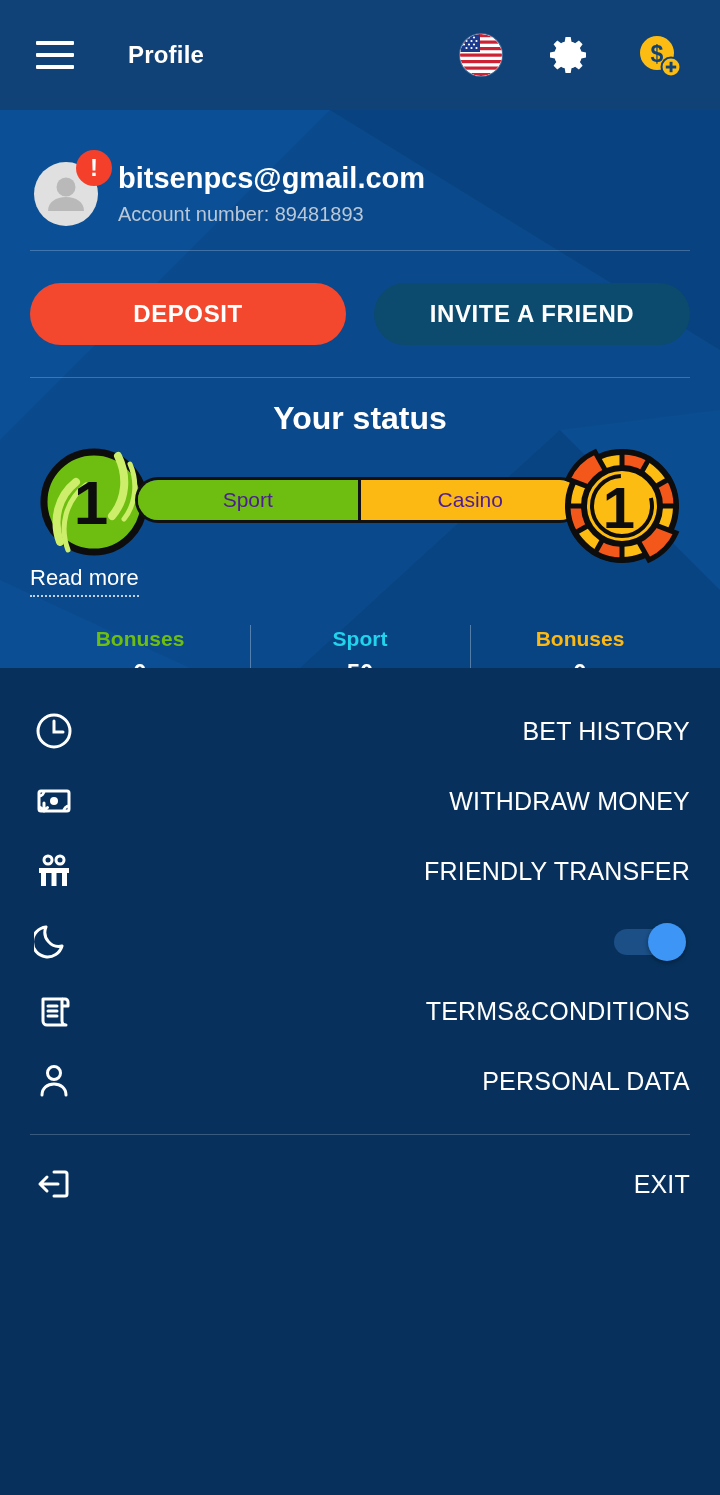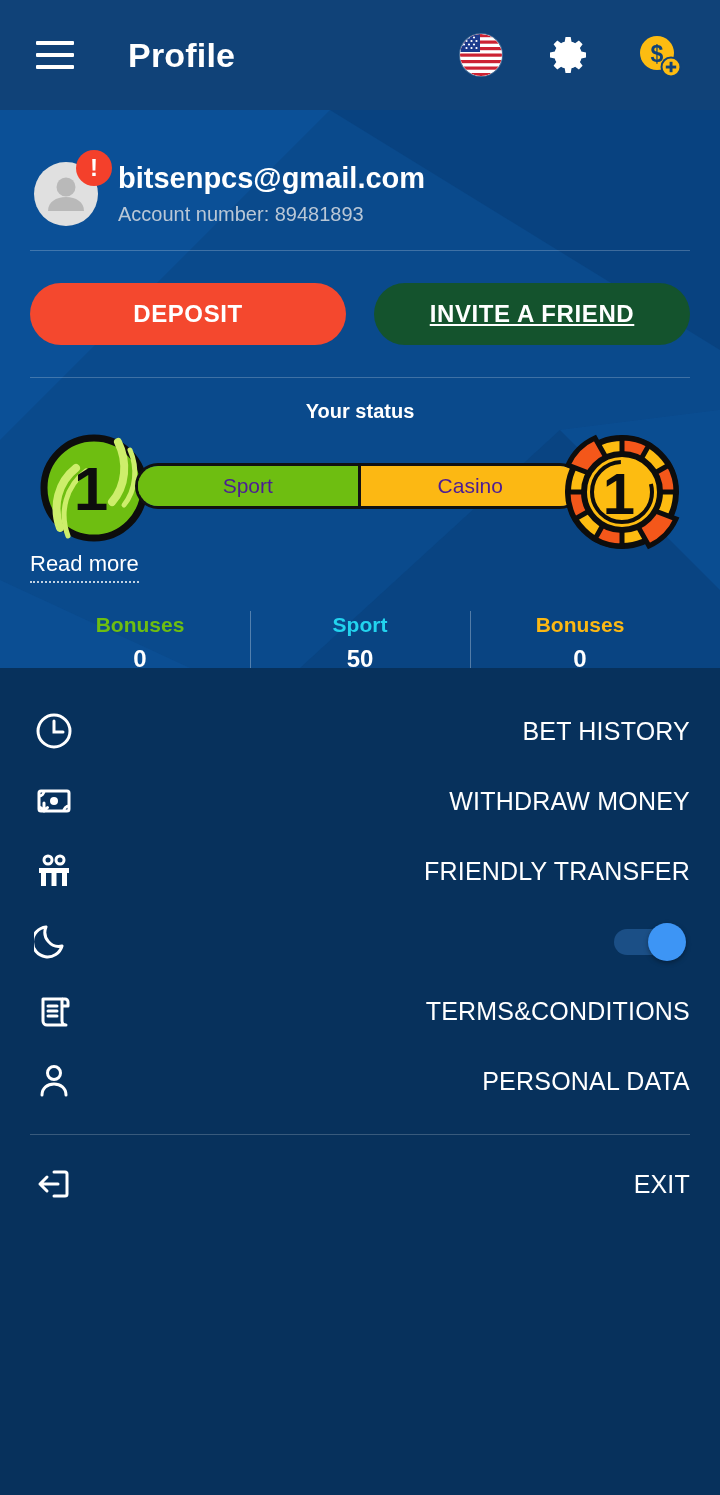--- a/index.html
+++ b/index.html
@@ -39,21 +39,21 @@
   }
   .hamburger span {
     display: block;
     width: 38px; height: 4px;
     background: #ffffff;
     border-radius: 1px;
   }
   .appbar-title {
     margin-left: 50px;
     color: #ffffff;
-    font-size: 34px;
+    font-size: 24px;
     font-weight: 700;
     letter-spacing: .2px;
   }
   .appbar-actions {
     margin-left: auto;
     display: flex;
     align-items: center;
     gap: 45px;
     padding-right: 14px;
   }
@@ -135,28 +135,28 @@
     border-radius: 31px;
     border: none;
     color: #ffffff;
     font-size: 24px;
     font-weight: 700;
     letter-spacing: .6px;
     font-family: "Liberation Sans", sans-serif;
     cursor: pointer;
   }
   .btn-deposit { background: #f4482e; }
-  .btn-invite  { background: #14532d; text-decoration: underline; }
+  .btn-invite  { background: #0c4a6e; }
 
   
   .status-block { position: relative; padding-top: 22px; }
   .status-title {
     text-align: center;
     color: #ffffff;
-    font-size: 20px;
+    font-size: 32px;
     font-weight: 700;
   }
   .status-bar-row {
     position: relative;
     height: 118px;
     margin-top: 4px;
   }
   .tennis-ball {
     position: absolute;
     left: 8px; top: 5px;

